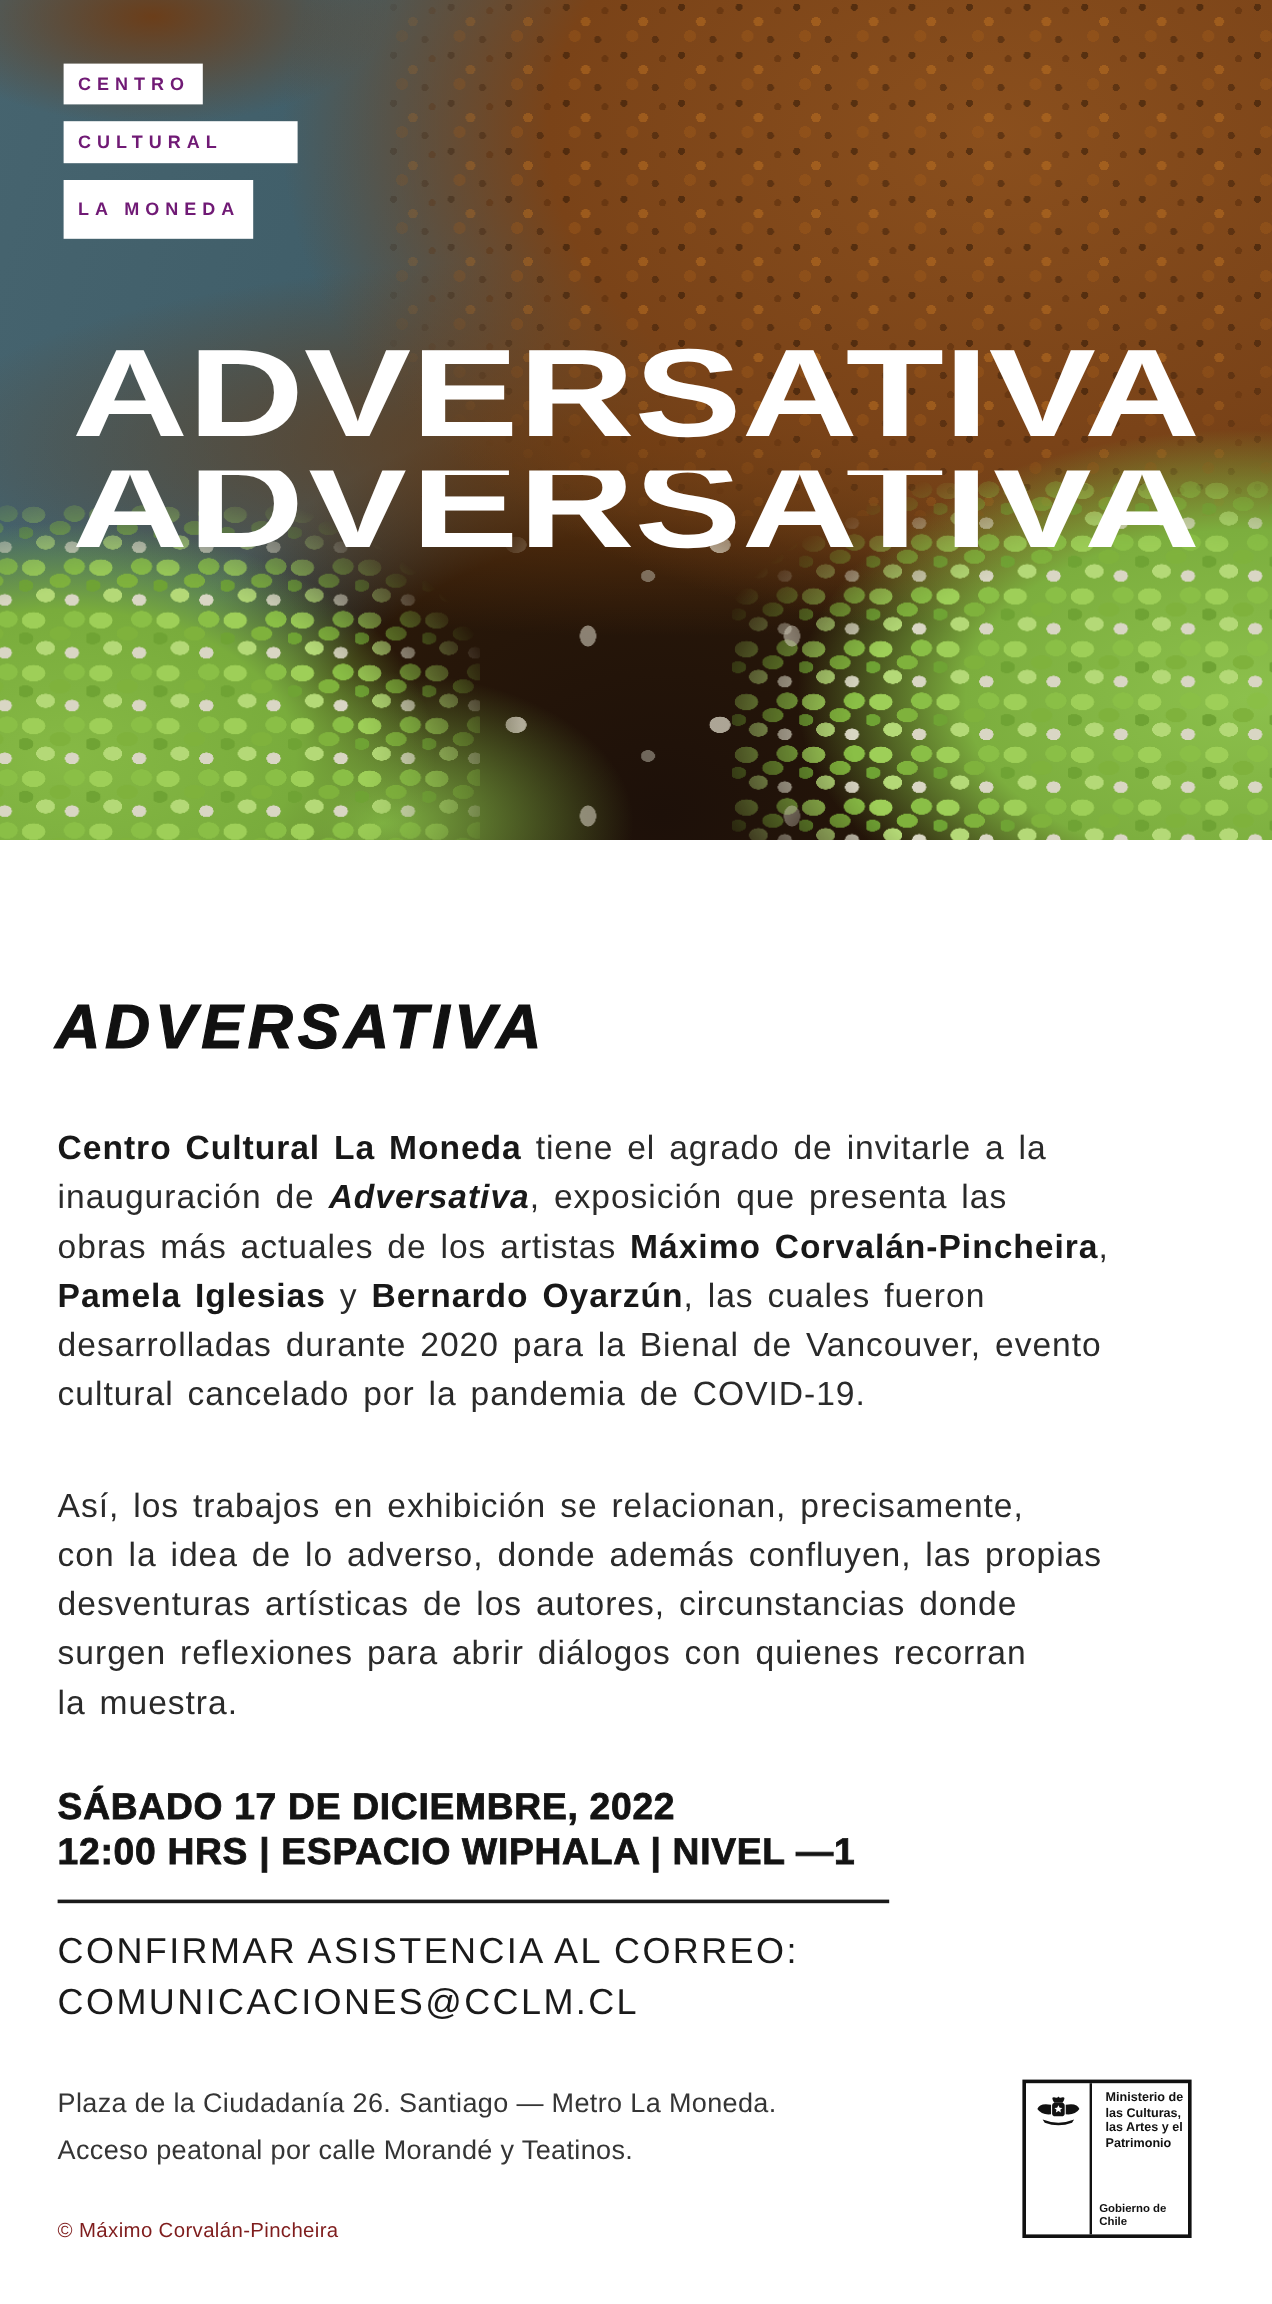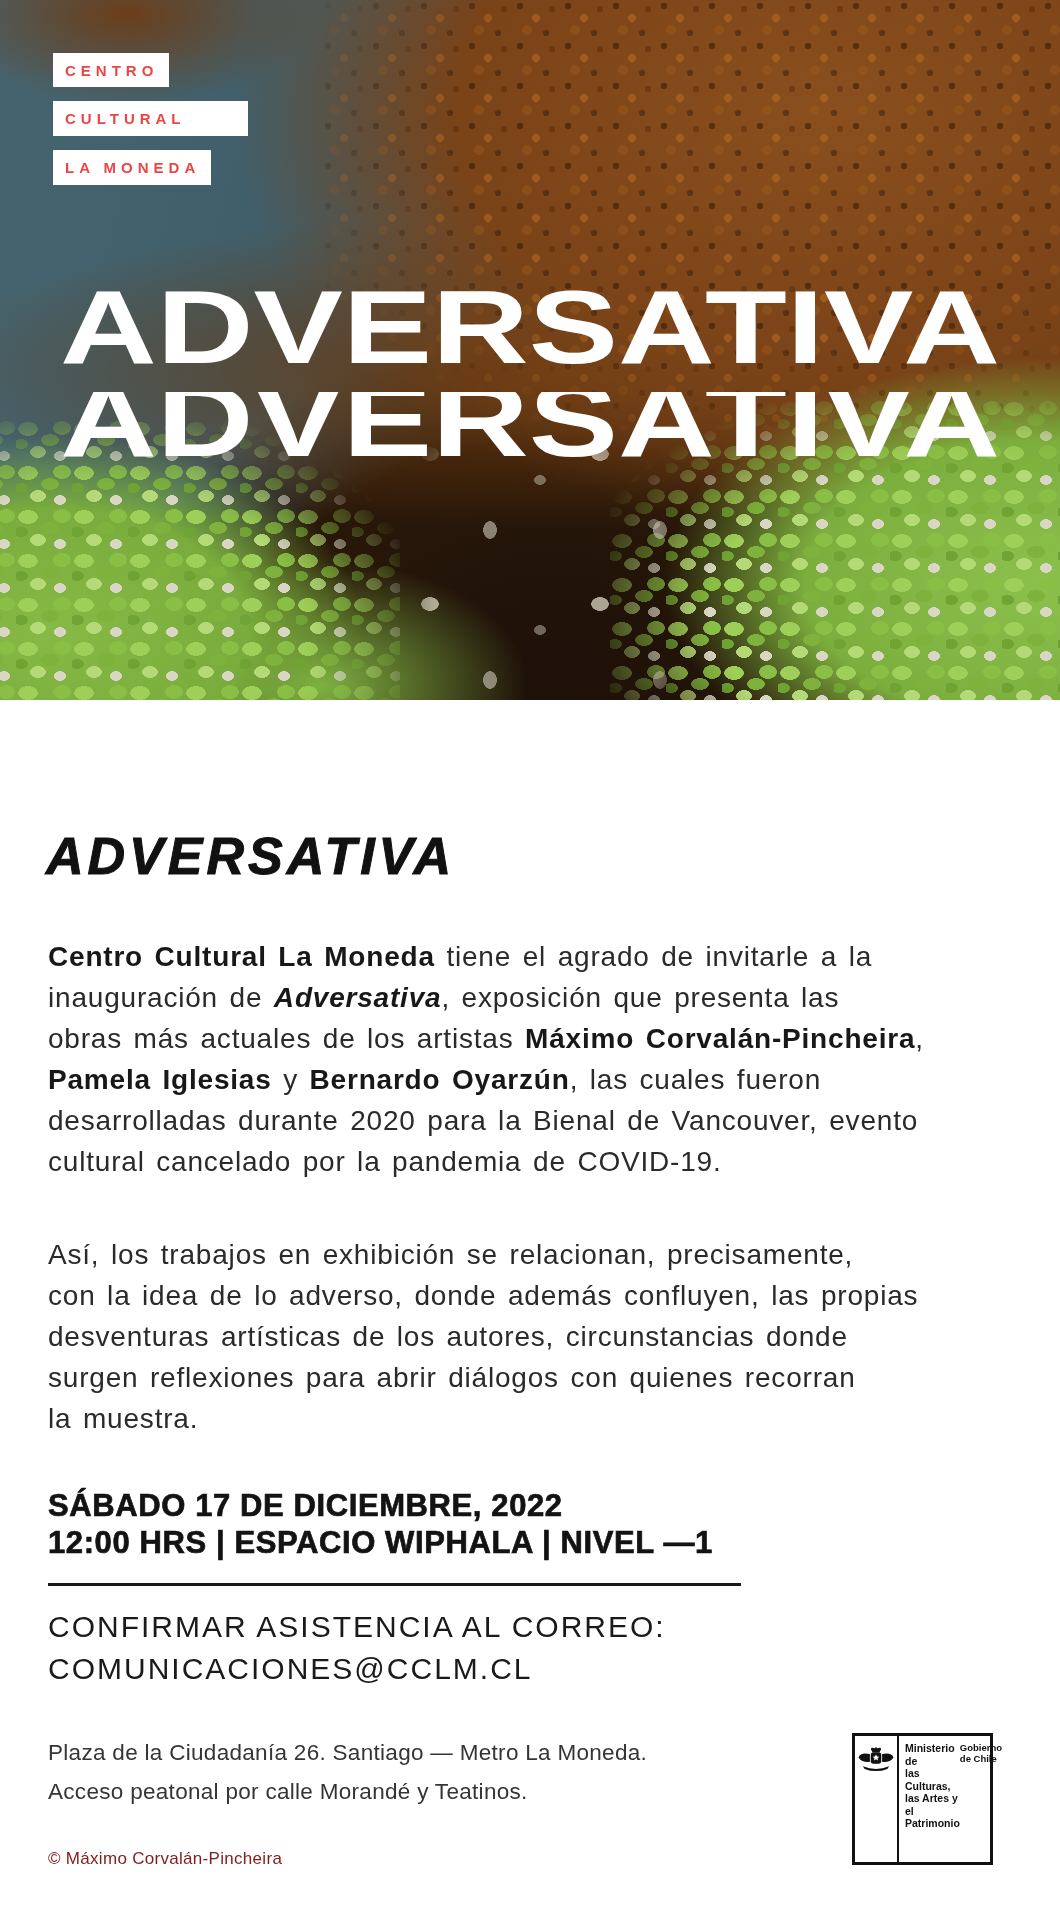--- a/index.html
+++ b/index.html
@@ -50,26 +50,26 @@
     background-image:
       radial-gradient(ellipse 9px 7px at 30px 34px, rgba(226,221,204,.85) 95%, transparent),
       radial-gradient(ellipse 7px 9px at 90px 110px,rgba(208,202,186,.7) 95%, transparent),
       radial-gradient(ellipse 6px 5px at 140px 60px,rgba(190,185,170,.6) 95%, transparent);
     background-size:170px 150px;
     -webkit-mask-image:radial-gradient(ellipse at 50% 60%, #000 55%, transparent 85%);
     mask-image:radial-gradient(ellipse at 50% 60%, #000 55%, transparent 85%);}
 
   
   .cclm-logo{position:absolute;left:53px;top:53px;}
-  .logo-box{background:#ffffff;color:#ef4444;font-weight:700;font-size:15px;
+  .logo-box{background:#ffffff;color:#701a75;font-weight:700;font-size:15px;
     letter-spacing:5px;display:flex;align-items:center;padding-left:12px;
     height:34px;margin-bottom:14px;}
   .logo-box.b1{width:104px;}
   .logo-box.b2{width:183px;height:35px;}
-  .logo-box.b3{width:146px;height:35px;}
+  .logo-box.b3{width:146px;height:49px;}
 
   .hero-title-svg{position:absolute;left:0;top:250px;}
   .hero-title-svg text{font-family:"Liberation Sans",sans-serif;font-weight:700;
     font-size:104px;fill:#ffffff;}
 
   
   .kicker{position:absolute;left:48px;top:757px;font-size:30px;font-weight:700;
     letter-spacing:4.5px;color:#161616;}
   .heading{position:absolute;left:46px;top:826px;font-size:52px;font-weight:700;
     font-style:italic;letter-spacing:4px;color:#111111;-webkit-text-stroke:1px #111111;}
@@ -89,22 +89,22 @@
     font-weight:400;letter-spacing:2px;color:#1a1a1a;}
   .address{position:absolute;left:48px;top:1733px;font-size:22.5px;line-height:39px;
     color:#353535;letter-spacing:.3px;}
   .credit{position:absolute;left:48px;top:1849px;font-size:17px;color:#7f1d1d;letter-spacing:.3px;}
 
   
   .ministry{position:absolute;left:852px;top:1733px;width:141px;height:132px;
     background:#ffffff;border:3px solid #111111;box-sizing:border-box;display:flex;}
   .ministry-left{width:55px;border-right:2px solid #111111;display:flex;
     justify-content:center;align-items:flex-start;padding-top:9px;box-sizing:border-box;}
-  .ministry-right{flex:1;display:flex;flex-direction:row;justify-content:space-between;
-    padding:6px 4px 5px 6px;box-sizing:border-box;}
+  .ministry-right{flex:1;display:flex;flex-direction:column;justify-content:space-between;
+    padding:6px 4px 5px 6px;box-sizing:border-box;align-items:flex-end;}
   .ministry-name{font-size:10.5px;line-height:12.5px;font-weight:700;color:#111111;}
   .ministry-gob{font-size:9.5px;font-weight:700;color:#111111;}
 </style>
 </head>
 <body>
 
 <div class="page">
 
   <div class="hero">
     <div class="rust-speckle"></div>

